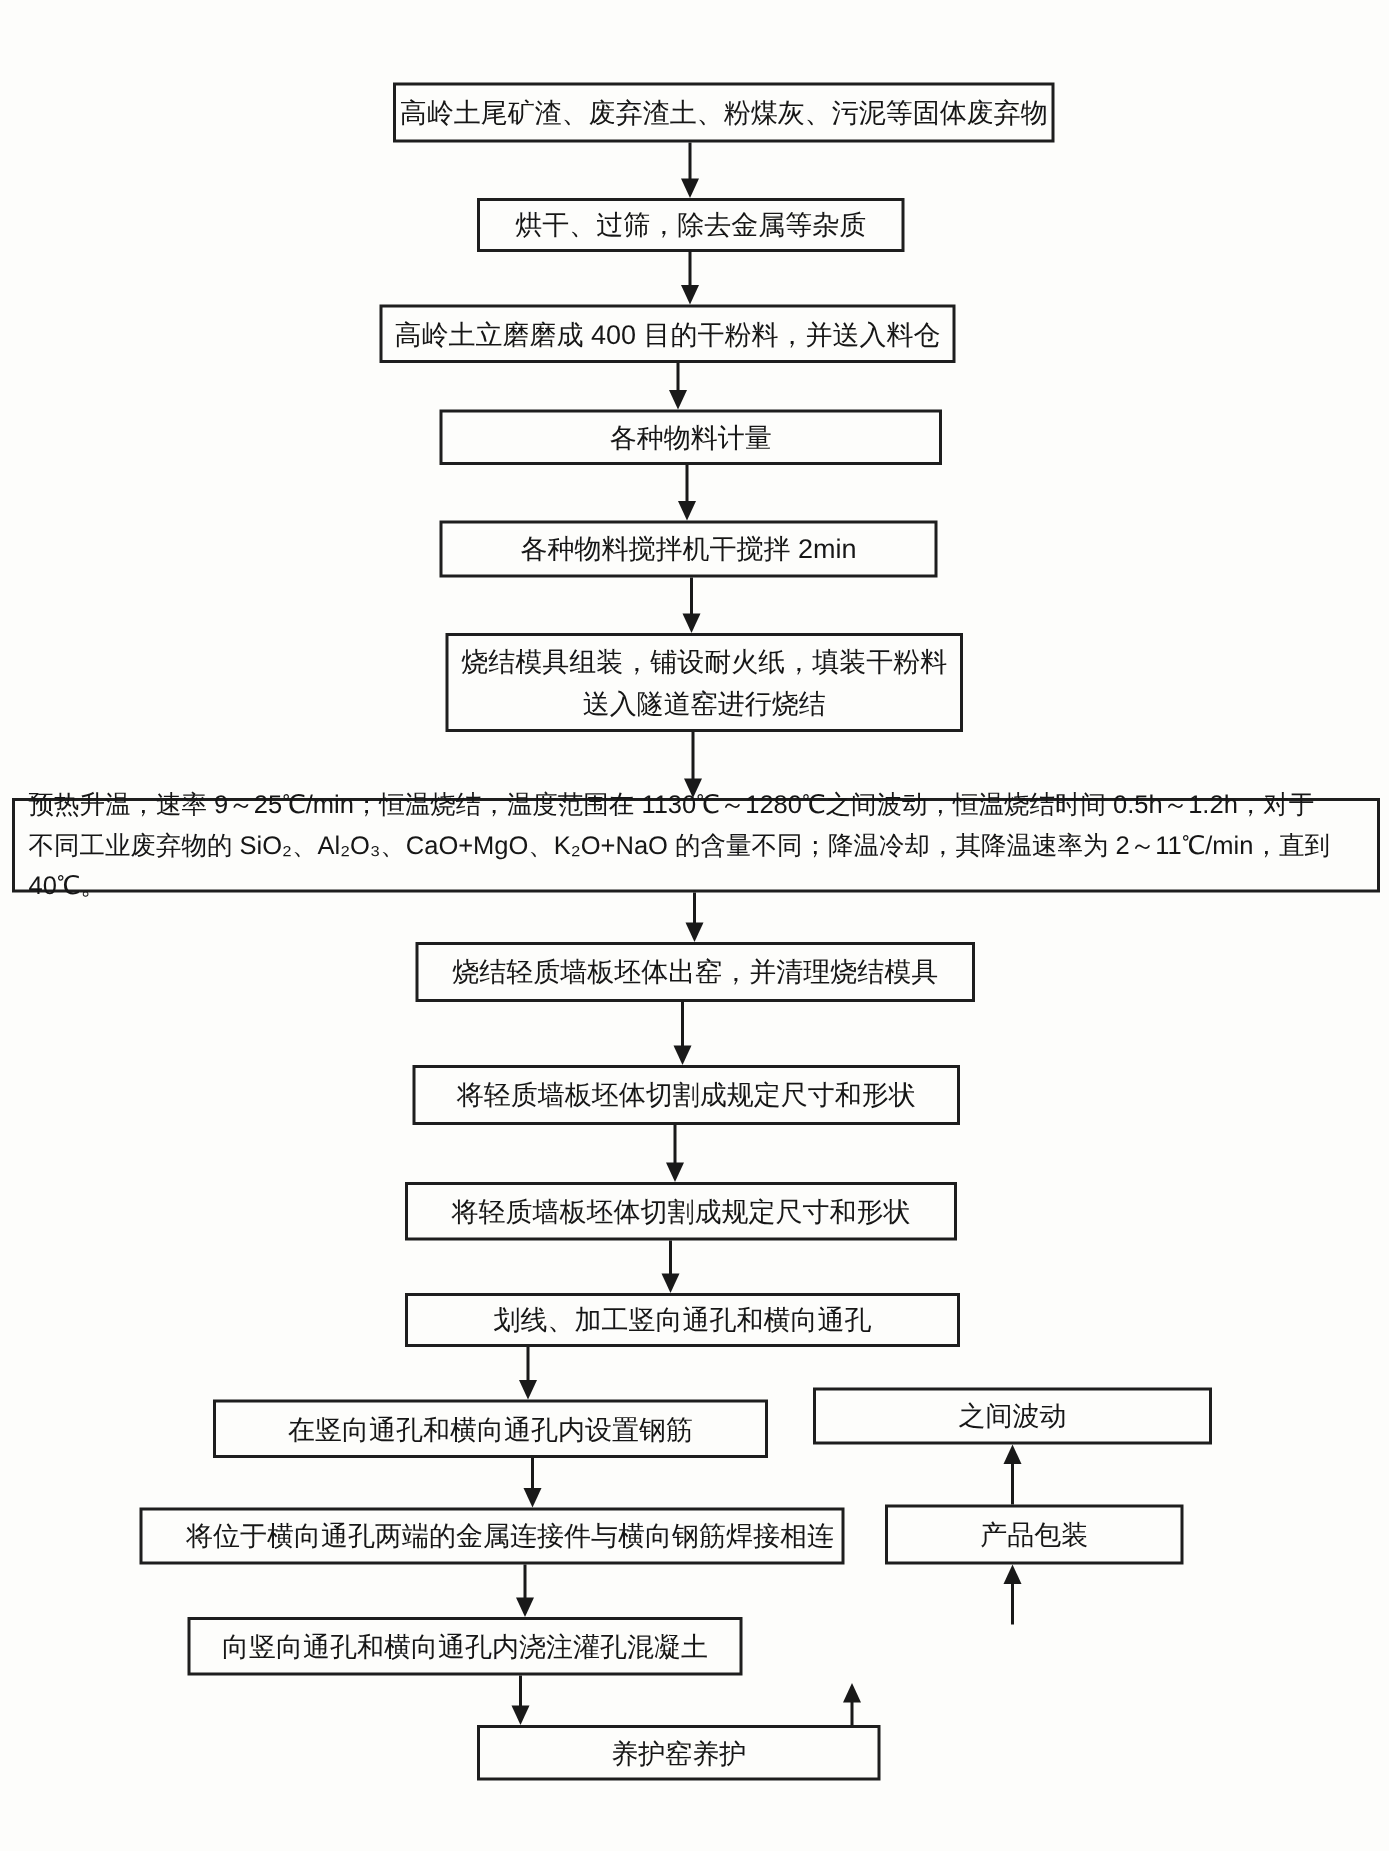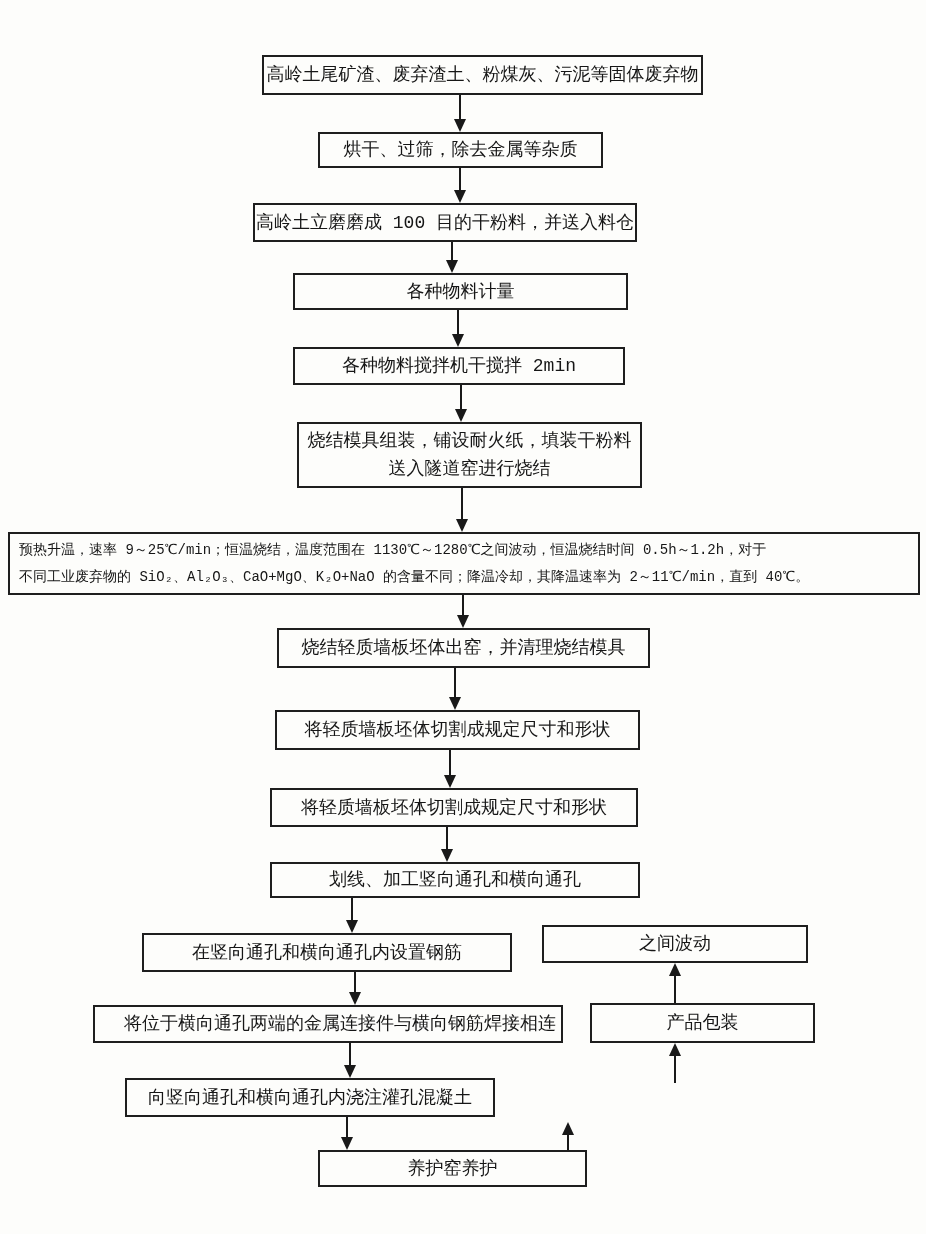--- a/index.html
+++ b/index.html
@@ -1,47 +1,47 @@
 <!DOCTYPE html>
 <html><head>
 <meta charset="utf-8">
 <style>
   html,body{margin:0;padding:0;background:#ffffff;}
   .canvas{
     position:relative;width:926px;height:1234px;overflow:hidden;
     background:#fdfdfb;
-    font-family:Liberation Mono, monospace;
+    font-family:Liberation Sans, sans-serif;
     color:#161616;
   }
   .node{
     position:absolute;box-sizing:border-box;
     border:2px solid #1e1e1e;background:#fdfdfb;
     display:flex;align-items:center;justify-content:center;
     font-size:18px;line-height:26px;
   }
   .node .t{white-space:pre-line;text-align:center;}
   
   #n1 {left:262px;top:55px;  width:441px;height:40px;}
   #n2 {left:318px;top:132px; width:285px;height:36px;}
   #n3 {left:253px;top:203px; width:384px;height:39px;}
   #n4 {left:293px;top:273px; width:335px;height:37px;}
   #n5 {left:293px;top:347px; width:332px;height:38px;}
   #n6 {left:297px;top:422px; width:345px;height:66px;line-height:28px;}
-  #n7 {left:8px;  top:532px; width:912px;height:63px;font-size:14px;line-height:27px;justify-content:flex-start;padding:12px 9px;}
+  #n7 {left:8px;  top:532px; width:912px;height:63px;font-size:17px;line-height:27px;justify-content:flex-start;padding:12px 9px;}
   #n7 .t{text-align:left;}
   #n8 {left:277px;top:628px; width:373px;height:40px;}
   #n9 {left:275px;top:710px; width:365px;height:40px;}
   #n10{left:270px;top:788px; width:368px;height:39px;}
   #n11{left:270px;top:862px; width:370px;height:36px;}
   #n12{left:142px;top:933px; width:370px;height:39px;}
   #n13{left:93px; top:1005px;width:470px;height:38px;padding-left:24px;}
   #n14{left:125px;top:1078px;width:370px;height:39px;}
   #n15{left:318px;top:1150px;width:269px;height:37px;}
   #n16{left:542px;top:925px; width:266px;height:38px;}
-  #n17{left:590px;top:1003px;width:225px;height:40px;}
+  #n17{left:590px;top:1003px;width:199px;height:40px;}
   #n18{left:535px;top:1083px;width:233px;height:39px;}
   
   .arrow{position:absolute;width:12px;}
   .arrow::before{content:"";position:absolute;left:5px;width:2px;background:#191919;}
   .down::before{top:0;bottom:10px;}
   .down::after{
     content:"";position:absolute;left:0;bottom:0;width:0;height:0;
     border-left:6px solid transparent;border-right:6px solid transparent;
     border-top:13px solid #191919;
   }
@@ -74,21 +74,21 @@
 
 <div class="canvas">
 
   <div class="node" id="n1">
       <span class="t">高岭土尾矿渣、废弃渣土、粉煤灰、污泥等固体废弃物</span>
     </div>
   <div class="node" id="n2">
       <span class="t">烘干、过筛，除去金属等杂质</span>
     </div>
   <div class="node" id="n3">
-      <span class="t">高岭土立磨磨成 100 目的干粉料，并送入料仓</span>
+      <span class="t">高岭土立磨磨成 400 目的干粉料，并送入料仓</span>
     </div>
   <div class="node" id="n4">
       <span class="t">各种物料计量</span>
     </div>
   <div class="node" id="n5">
       <span class="t">各种物料搅拌机干搅拌 2min</span>
     </div>
   <div class="node" id="n6">
       <span class="t">烧结模具组装，铺设耐火纸，填装干粉料
 送入隧道窑进行烧结</span>

